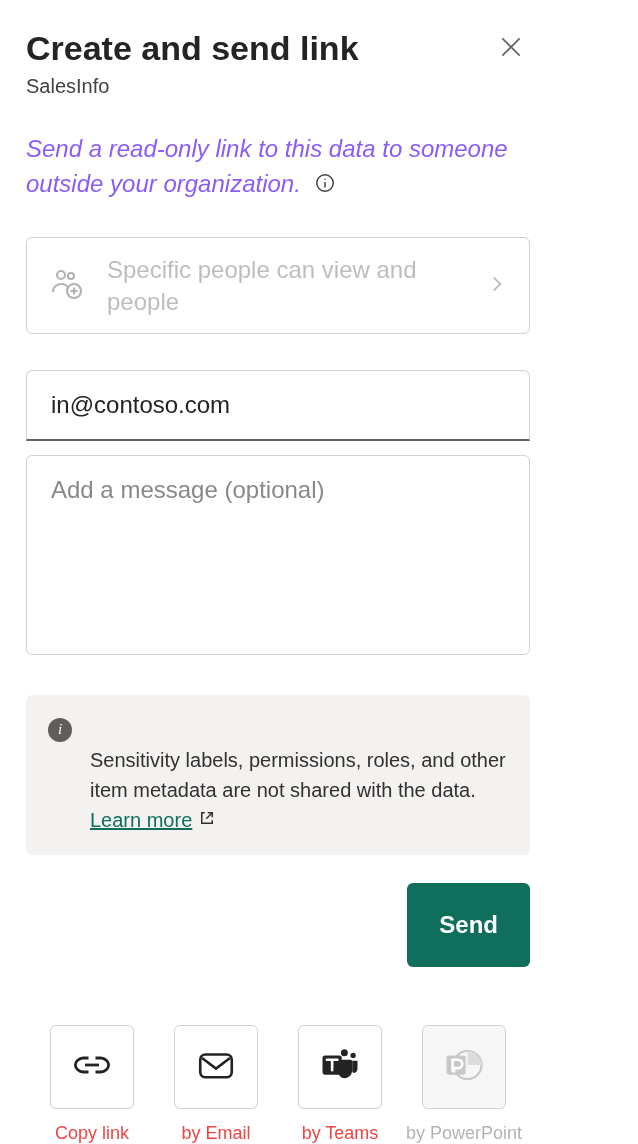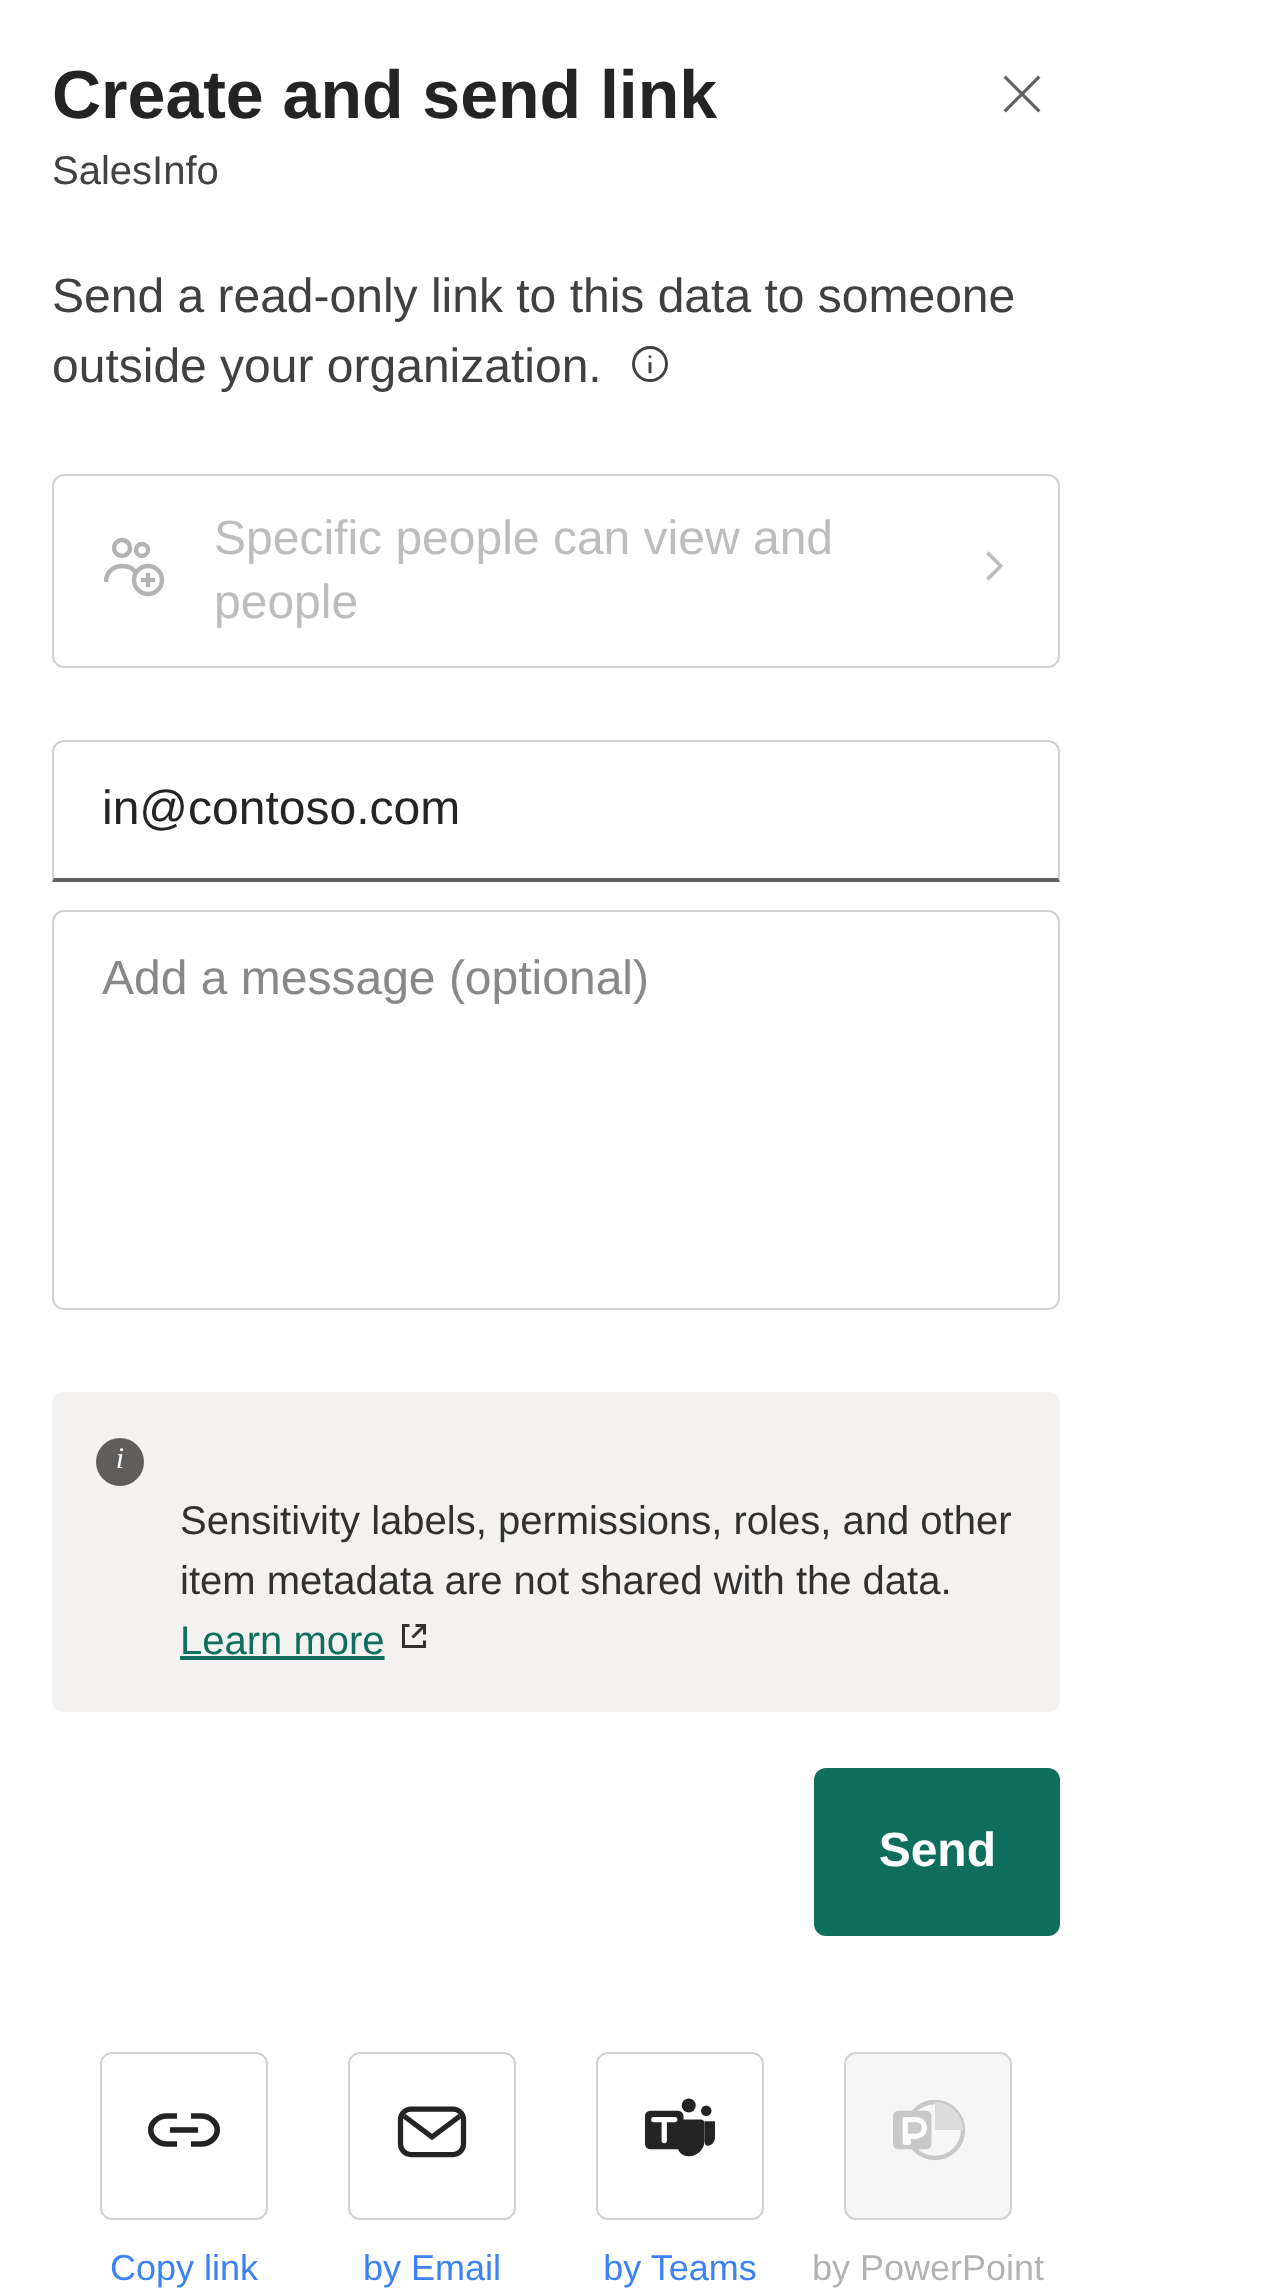--- a/index.html
+++ b/index.html
@@ -31,23 +31,24 @@
     color: #616161;
   }
   .close-btn svg { width: 26px; height: 26px; }
   .subtitle {
     font-size: 20px;
     color: #424242;
     margin-top: 6px;
   }
   .description {
     font-size: 24px;
-    color: #404040;
+    color: #8b5cf6;
     margin-top: 34px;
     line-height: 1.45;
+    font-style: italic;
   }
   .info-inline svg { width: 22px; height: 22px; vertical-align: -2px; margin-left: 6px; }
   .card {
     margin-top: 36px;
     border: 1px solid #d1d1d1;
     border-radius: 6px;
     padding: 16px 22px;
     display: flex;
     align-items: center;
     gap: 22px;
@@ -156,21 +157,21 @@
     border: 1px solid #d1d1d1;
     border-radius: 6px;
     display: flex; align-items: center; justify-content: center;
     background: #ffffff;
     cursor: pointer;
   }
   .share-box.faded { background: #f6f6f6; }
   .share-box svg { width: 42px; height: 42px; }
   .share-label {
     font-size: 18px;
-    color: #3b82f6;
+    color: #ef4444;
     text-align: center;
     white-space: nowrap;
   }
   .share-label.faded { color: #b3b3b3; }
 </style>
 </head>
 <body>
 
 <div class="panel">
 

